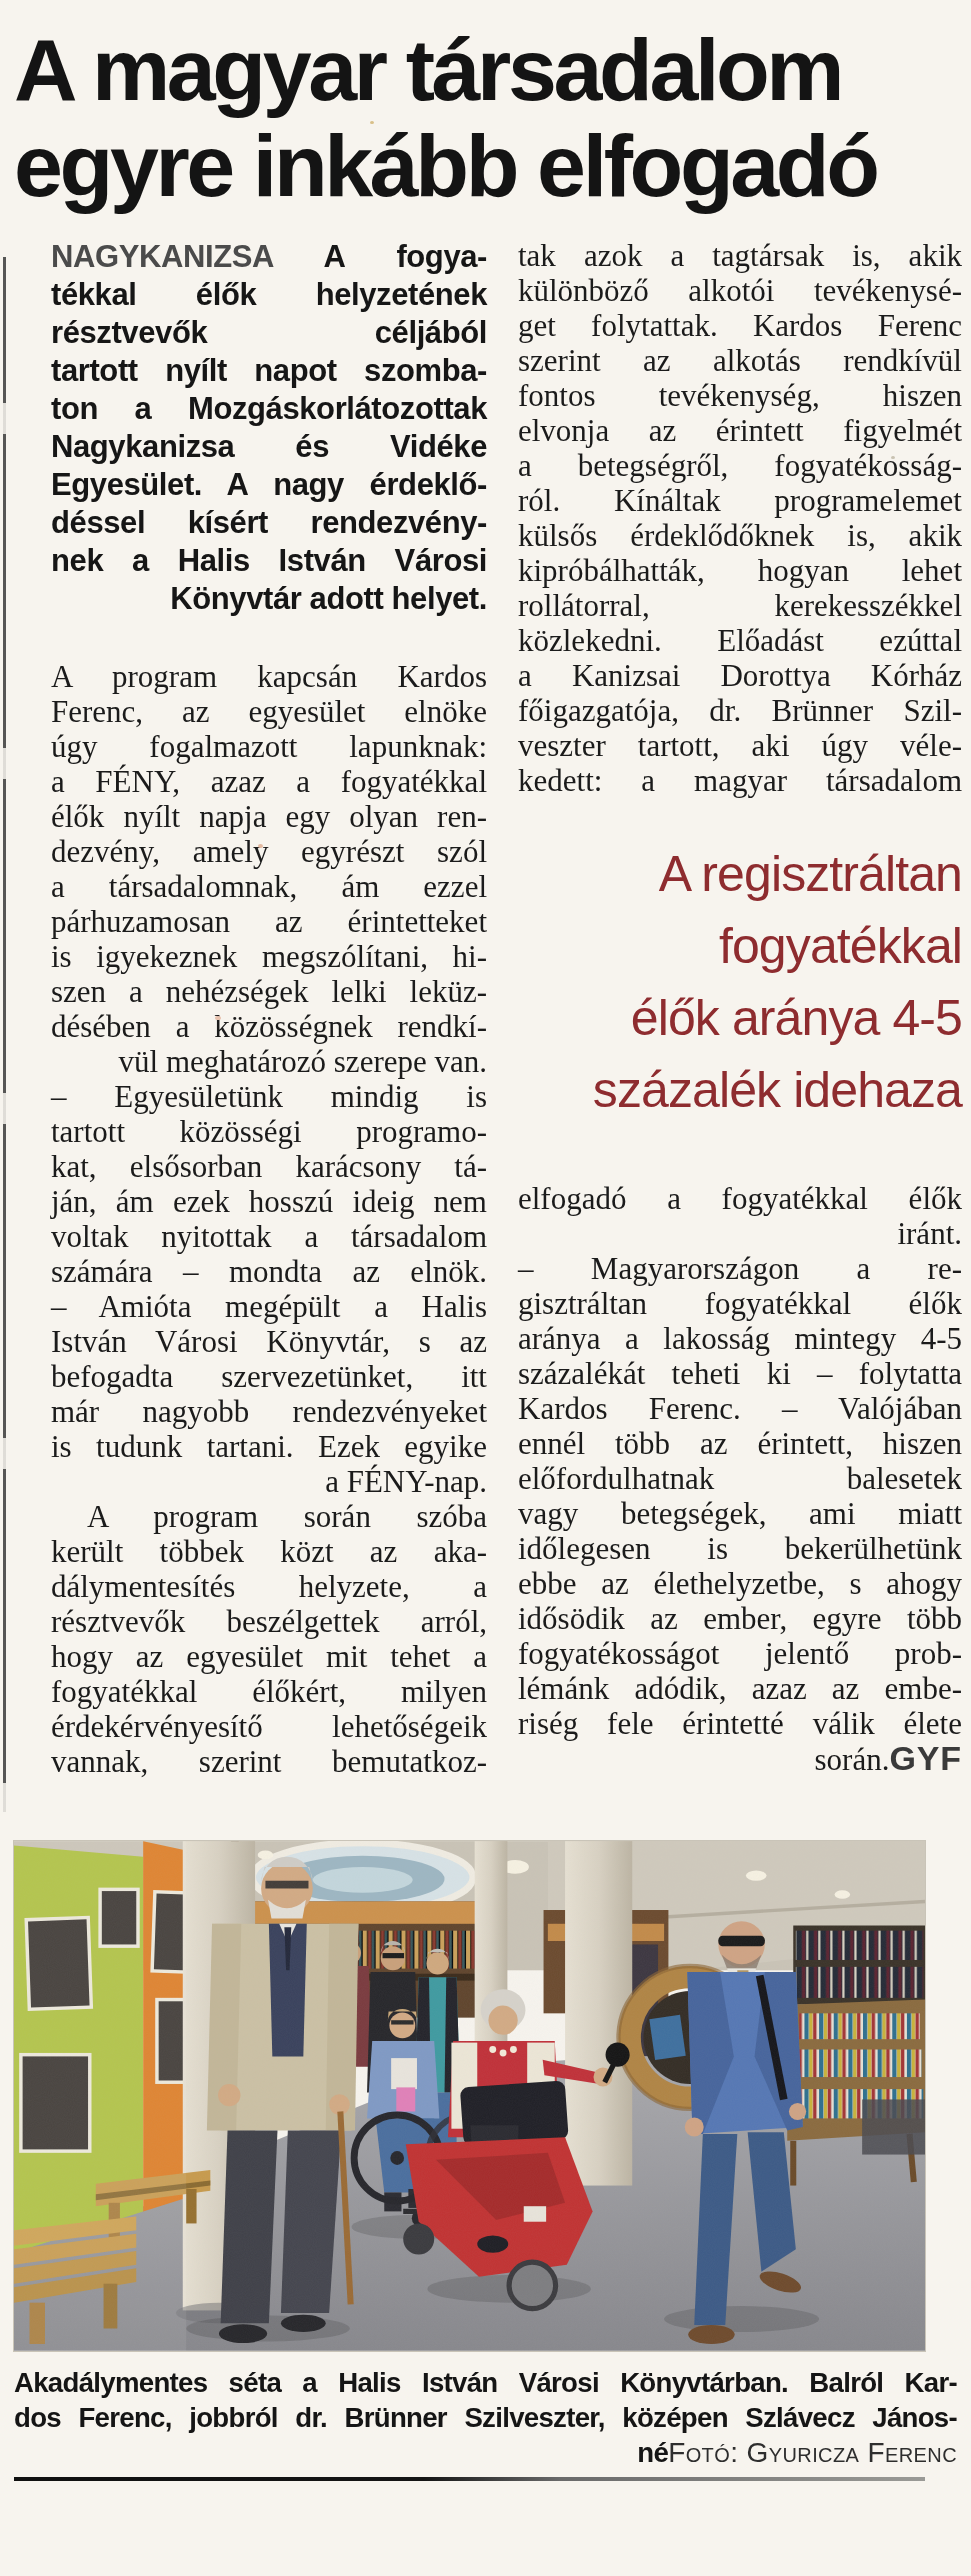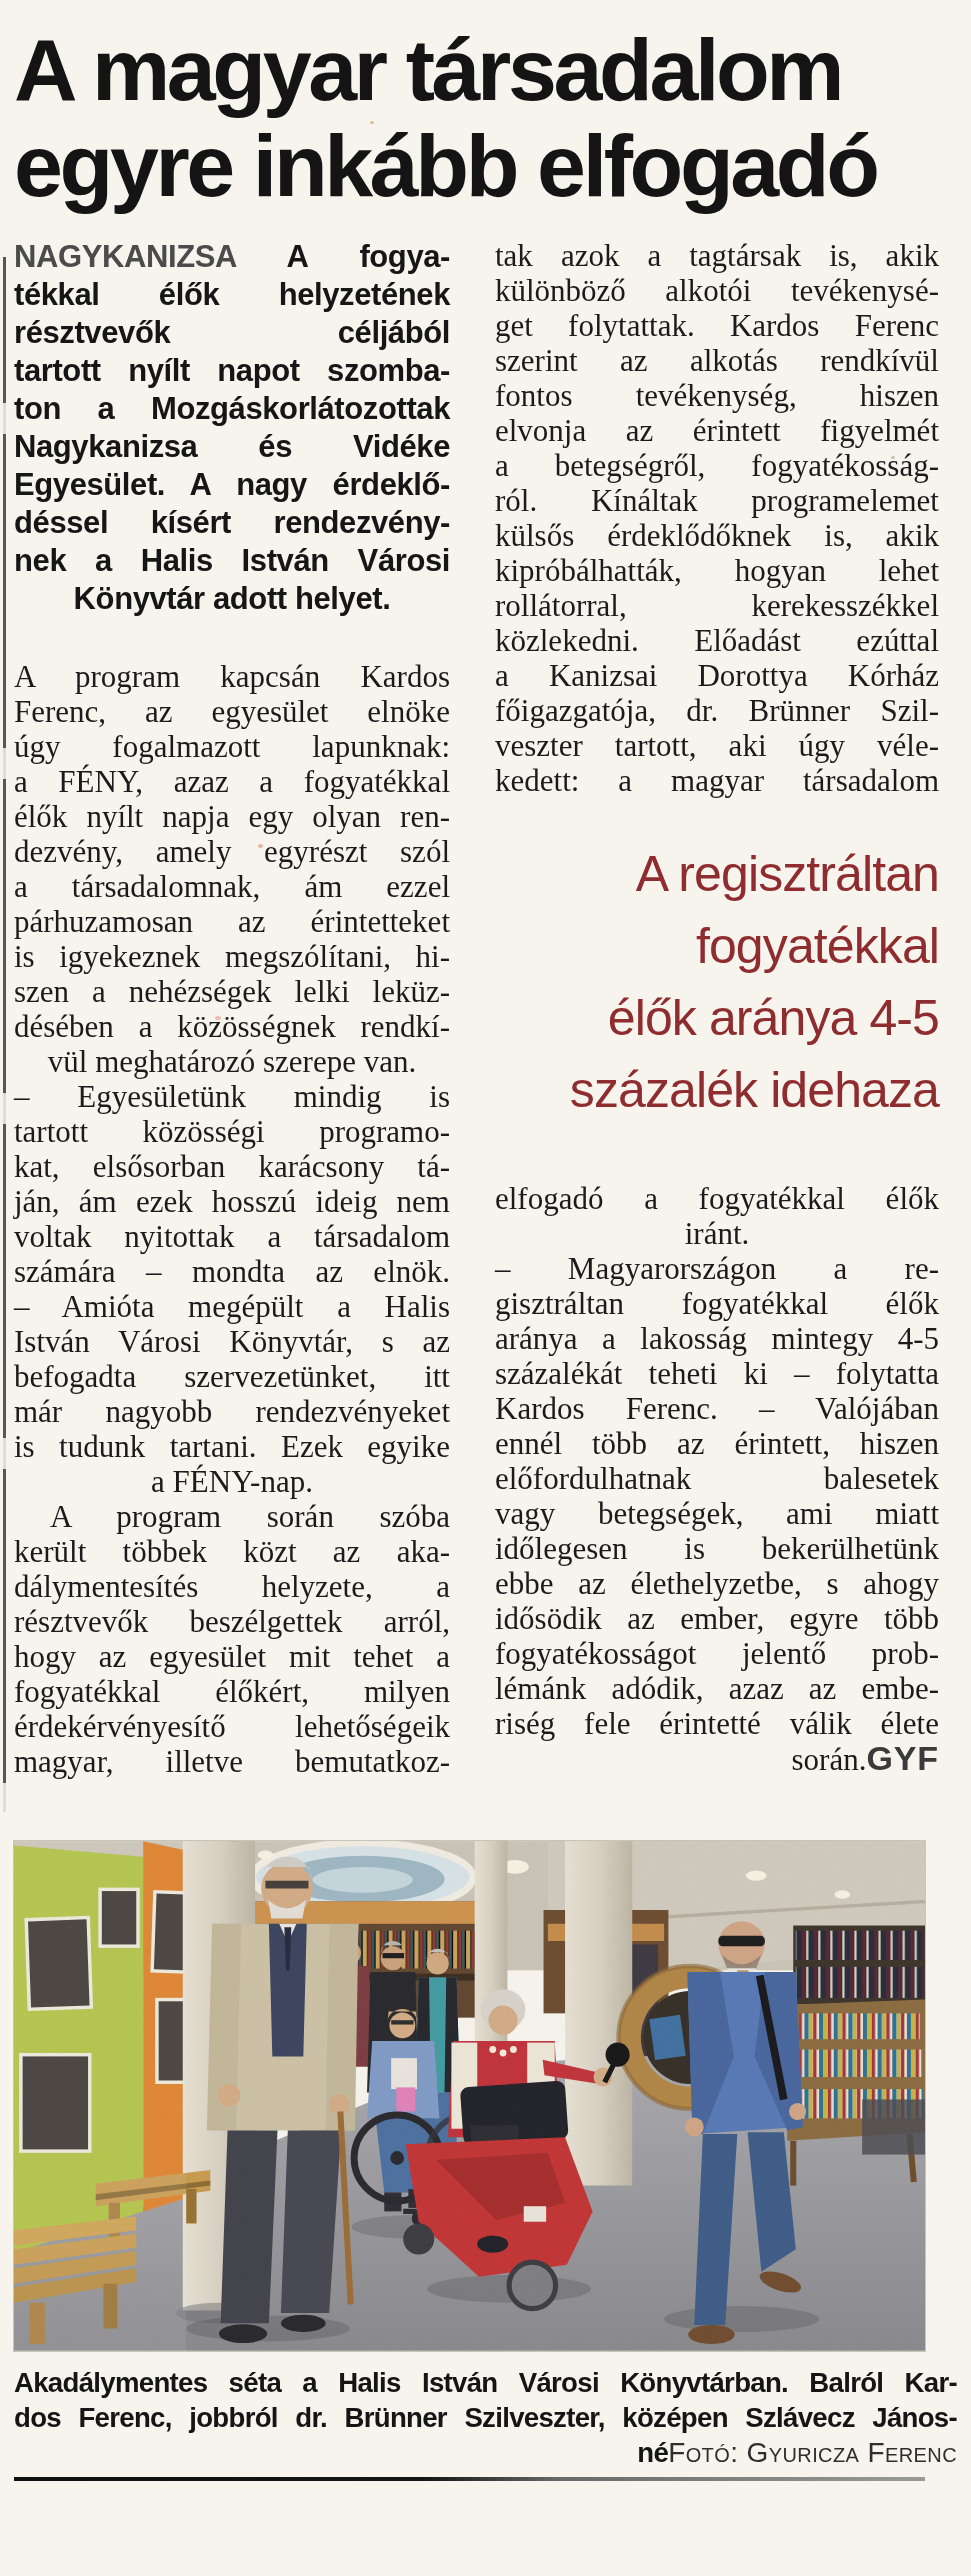--- a/index.html
+++ b/index.html
@@ -23,37 +23,37 @@
 
   
   .headline {
     padding-top:22.4px;
     font-family:"Liberation Sans","DejaVu Sans",sans-serif;
     font-weight:700; font-size:88px; line-height:96px;
     letter-spacing:-3.4px; color:#141414;
   }
 
   
-  .columns { display:flex; gap:45px; margin-top:24px; }
+  .columns { display:flex; gap:31px; margin-top:24px;margin-left:37px; }
   .col-left  { width:436px; flex:none; }
   .col-right { width:444px; flex:none; }
 
   
   .lead {
     font-family:"Liberation Sans","DejaVu Sans",sans-serif;
     font-weight:700; font-size:31px; line-height:38px;
     letter-spacing:-0.4px; color:#161616;
   }
   .kicker { color:#4b4b4b; }
 
   
   .bodytext { font-size:31px; line-height:35px; }
   .col-left .bodytext { margin-top:41px; }
   .jline   { text-align:justify; text-align-last:justify; -moz-text-align-last:justify; }
-  .lastline{ text-align:center; }
+  .lastline{ text-align:right; }
   .para.indent > div:first-child { text-indent:36px; }
 
   
   .pullquote {
     margin:40px 0 55px 0;
     font-family:"Liberation Sans","DejaVu Sans",sans-serif;
     font-weight:400; font-size:50px; line-height:72px;
     letter-spacing:-0.9px; color:var(--quote-color);
   }
   .qline { text-align:right; }
@@ -151,21 +151,21 @@
             <div class="lastline">a FÉNY-nap.</div>
           </div>
           <div class="para indent">
             <div class="jline">A program során szóba</div>
             <div class="jline">került többek közt az aka-</div>
             <div class="jline">dálymentesítés helyzete, a</div>
             <div class="jline">résztvevők beszélgettek arról,</div>
             <div class="jline">hogy az egyesület mit tehet a</div>
             <div class="jline">fogyatékkal élőkért, milyen</div>
             <div class="jline">érdekérvényesítő lehetőségeik</div>
-            <div class="jline">magyar, illetve bemutatkoz-</div>
+            <div class="jline">vannak, szerint bemutatkoz-</div>
           </div>
         </div>
     </div>
 
     <div class="col-right">
       <div class="bodytext">
           <div class="para">
             <div class="jline">tak azok a tagtársak is, akik</div>
             <div class="jline">különböző alkotói tevékenysé-</div>
             <div class="jline">get folytattak. Kardos Ferenc</div>

